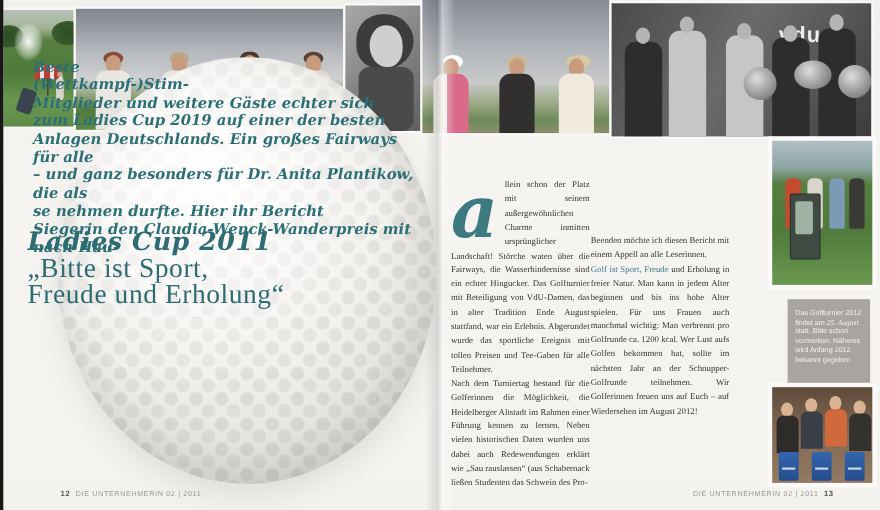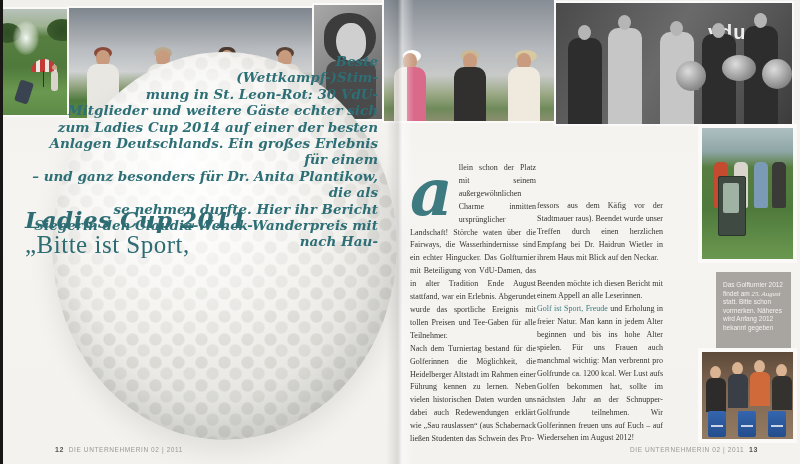--- a/index.html
+++ b/index.html
@@ -61,21 +61,21 @@
   .ball{position:absolute;left:52px;top:52px;width:345px;height:388px;border-radius:50%;z-index:2;
     background-image:
       radial-gradient(circle at 38% 28%,rgba(255,255,255,0.95) 0%,rgba(255,255,255,0) 55%),
       radial-gradient(circle,rgba(105,105,98,0.13) 0 5.5px,rgba(105,105,98,0) 6.8px),
       radial-gradient(circle,rgba(105,105,98,0.10) 0 5.5px,rgba(105,105,98,0) 6.8px),
       radial-gradient(circle at 42% 36%,#fcfbf9 0%,#f0efeb 48%,#dededa 80%,#c8c7c2 100%);
     background-size:100% 100%,23px 23px,23px 23px,100% 100%;
     background-position:0 0,0 0,11px 11px,0 0;
     box-shadow:inset -8px -14px 38px rgba(0,0,0,0.10),0 12px 26px rgba(0,0,0,0.08);}
   
-  .intro{position:absolute;left:30px;top:53px;width:348px;z-index:5;text-align:right;
+  .intro{position:absolute;left:30px;top:53px;width:348px;z-index:5;text-align:left;
     color:#2d6f76;font:italic 600 13.5px/16.4px "DejaVu Serif",serif;}
   .headline{position:absolute;left:25px;top:207px;width:358px;z-index:5;text-align:left;color:#2e6c73;}
   .headline .h-title{font:italic 700 23px/26px "DejaVu Serif",serif;letter-spacing:0.5px;}
   .headline .h-sub{font:400 25px/23px "Liberation Serif",serif;letter-spacing:0.5px;}
   
   .col{position:absolute;width:126px;color:#39352f;font:8px/12.9px "Liberation Serif",serif;text-align:justify;z-index:5;}
   .col p{margin:0;}
   .col .lead{color:#3a7a7f;}
   .col1{left:410px;top:162px;}
   .col2{left:537px;top:200px;}
@@ -166,41 +166,40 @@
     <div class="tray" style="left:120px;top:58px;width:30px;height:30px;"></div>
     <div class="tray" style="left:166px;top:52px;width:34px;height:26px;"></div>
     <div class="tray" style="left:206px;top:56px;width:30px;height:30px;"></div>
   </div>
 
   <div class="ball"></div>
 
   <div class="intro">
     <div>Beste</div>
     <div>(Wettkampf-)Stim-</div>
-    <div>mung in St. Leon-Rot: 30 VdU-</div>
     <div>Mitglieder und weitere Gäste echter sich</div>
-    <div>zum Ladies Cup 2014 auf einer der besten</div>
-    <div>Anlagen Deutschlands. Ein großes Erlebnis für einem</div>
+    <div>zum Ladies Cup 2019 auf einer der besten</div>
+    <div>Anlagen Deutschlands. Ein großes Fairways für alle</div>
     <div>– und ganz besonders für Dr. Anita Plantikow, die als</div>
     <div>se nehmen durfte. Hier ihr Bericht</div>
     <div>Siegerin den Claudia-Wenck-Wanderpreis mit nach Hau-</div>
   </div>
 
   <div class="headline">
     <div class="h-title">Ladies Cup 2011</div>
     <div class="h-sub">„Bitte ist Sport,</div>
+    <div class="h-sub">Freude und Erholung“</div>
   </div>
 
   <div class="col col1">
     <p><span class="dropcap">a</span><span>llein schon der Platz mit seinem außergewöhnlichen Charme inmitten ursprünglicher Landschaft! Störche waten über die Fairways, die Wasserhindernisse sind ein echter Hingucker. Das Golfturnier mit Beteiligung von VdU-Damen, das in alter Tradition Ende August stattfand, war ein Erlebnis. Abgerundet wurde das sportliche Ereignis mit tollen Preisen und Tee-Gaben für alle Teilnehmer.</span></p>
     <p>Nach dem Turniertag bestand für die Golferinnen die Möglichkeit, die Heidelberger Altstadt im Rahmen einer Führung kennen zu lernen. Neben vielen historischen Daten wurden uns dabei auch Redewendungen erklärt wie „Sau rauslassen“ (aus Schabernack ließen Studenten das Schwein des Pro-</p>
   </div>
 
   <div class="col col2">
-    <p>fessors aus dem Käfig vor der Stadtmauer raus). Beendet wurde unser Treffen durch einen herzlichen Empfang bei Dr. Haidrun Wietler in ihrem Haus mit Blick auf den Neckar.</p>
     <p class="gap">Beenden möchte ich diesen Bericht mit einem Appell an alle Leserinnen.</p>
     <p><span class="lead">Golf ist Sport, Freude</span><span> und Erholung in freier Natur. Man kann in jedem Alter beginnen und bis ins hohe Alter spielen. Für uns Frauen auch manchmal wichtig: Man verbrennt pro Golfrunde ca. 1200 kcal. Wer Lust aufs Golfen bekommen hat, sollte im nächsten Jahr an der Schnupper-Golfrunde teilnehmen. Wir Golferinnen freuen uns auf Euch – auf Wiedersehen im August 2012!</span></p>
   </div>
 
   <div class="photo ph-green4">
     <div class="g4-fig" style="left:12px;background:#c44a30;"></div>
     <div class="g4-fig" style="left:32px;background:#d9d5cc;"></div>
     <div class="g4-fig" style="left:52px;background:#7a9ab5;"></div>
     <div class="g4-fig" style="left:70px;background:#3a3a36;"></div>
     <div class="sign">

